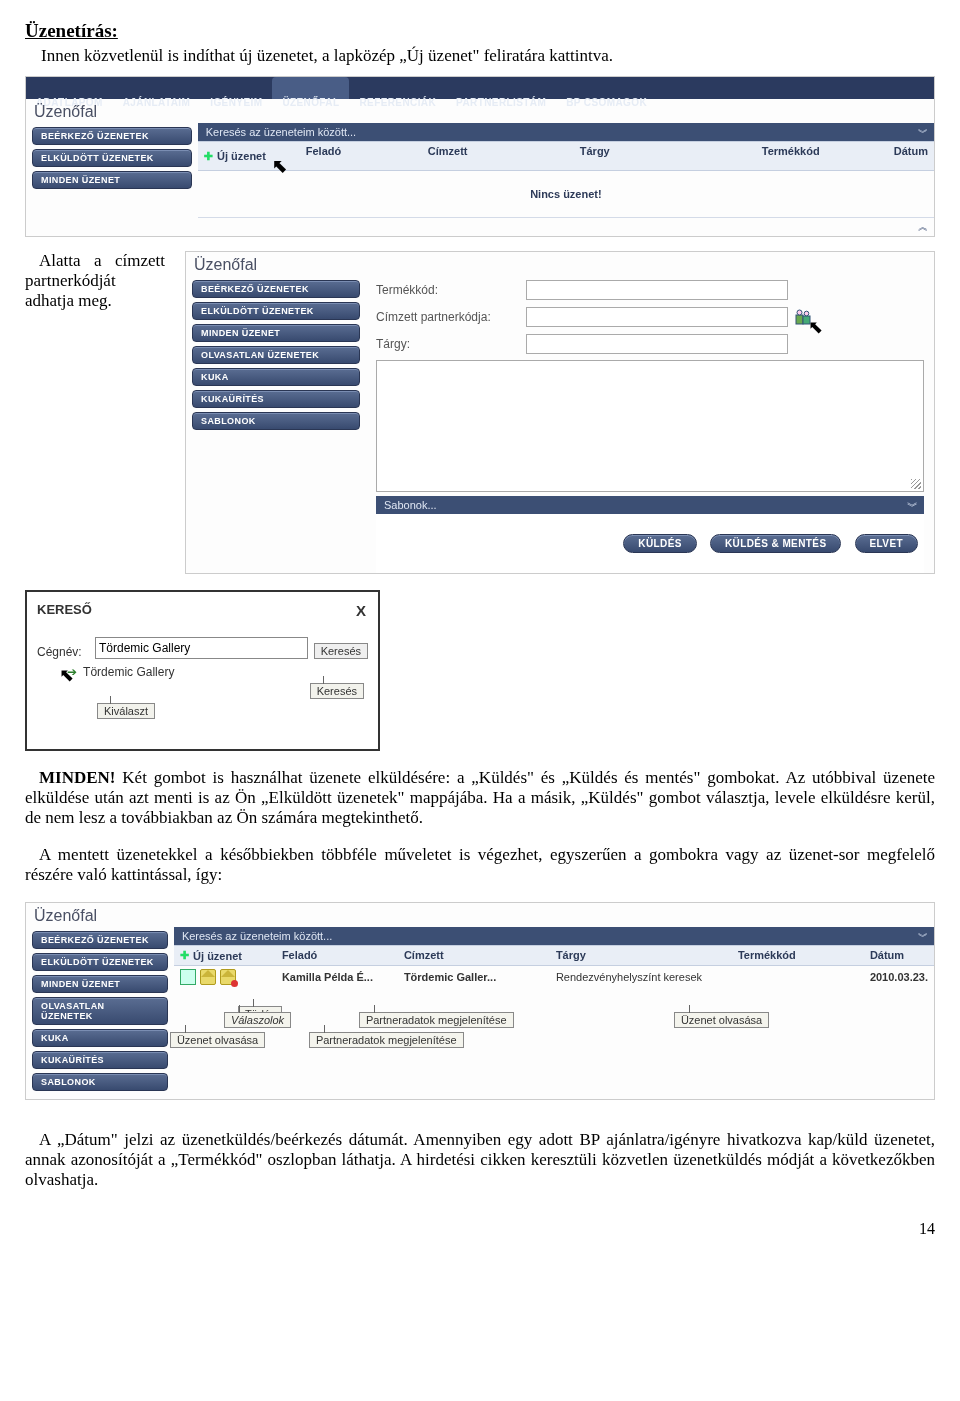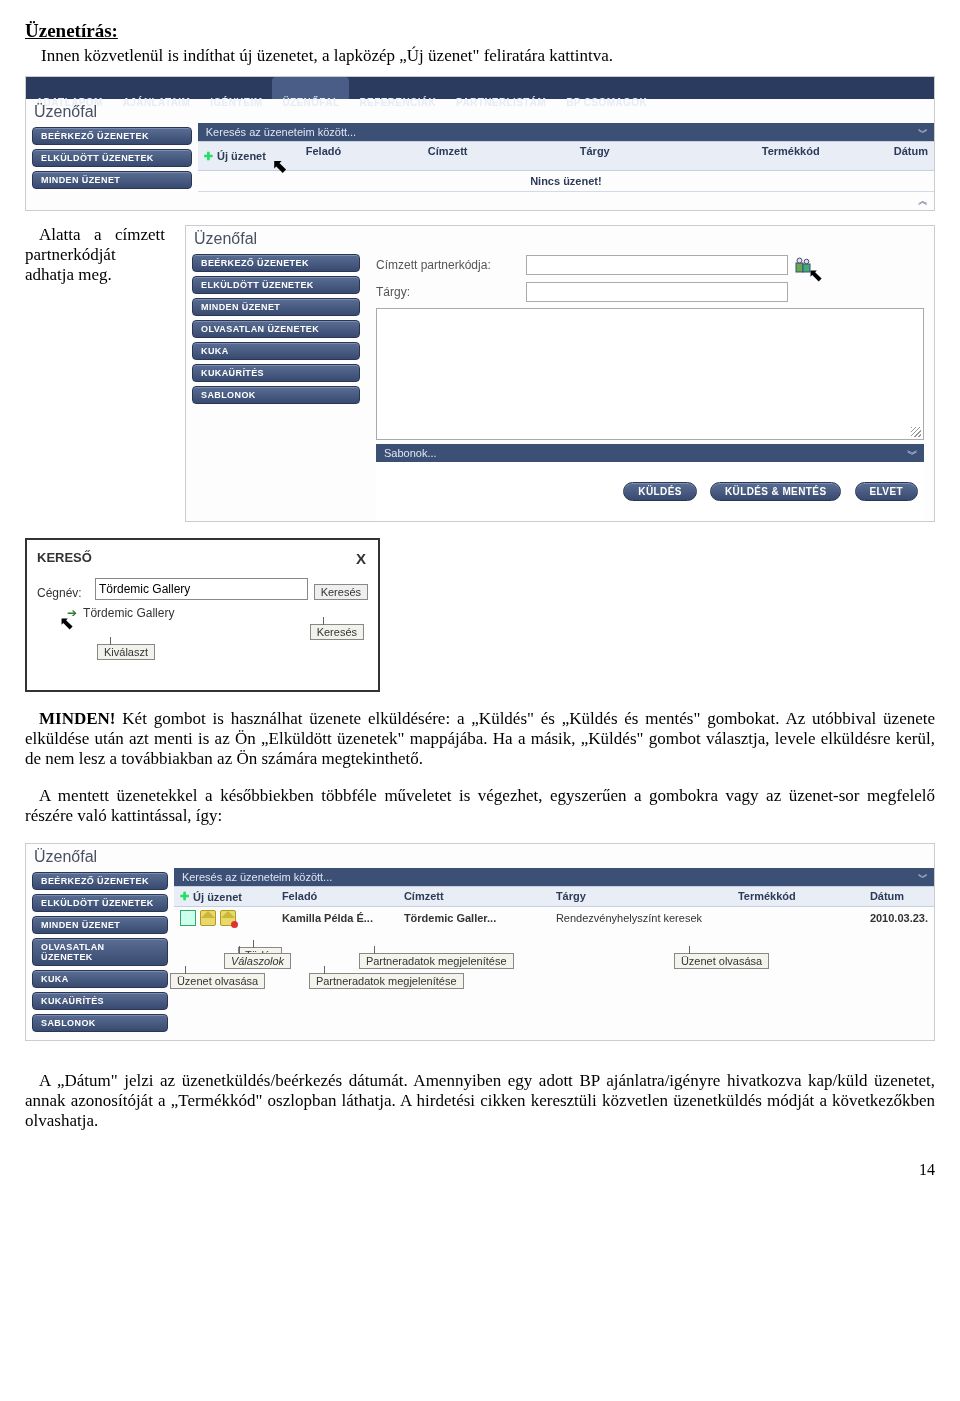--- a/index.html
+++ b/index.html
@@ -101,21 +101,21 @@
   .c-felado { width: 110px; }
   .c-cimzett { width: 140px; }
   .c-targy { width: 170px; }
   .c-termek { width: 120px; }
   .c-datum { flex:1; }
   .emptyrow {
     text-align: center;
     font-size: 11px;
     color: #2d3a58;
     font-weight: bold;
-    padding: 4px 0;
+    padding: 17px 0;
     border-bottom: 1px solid #d4dbe8;
   }
   .chevbar { text-align:right; padding:2px 6px; color:#44557a; font-size:10px;}
 
   
   .shot2 { display:flex; }
   .formcol { flex:1; padding: 6px 10px 0; position:relative; }
   .formrow { display:flex; align-items:center; margin-bottom:6px; }
   .formrow label { width: 150px; font-size: 12px; color: #555; }
   .formrow .inp {
@@ -165,21 +165,21 @@
   
   .kereso-wrap { float:left; width:355px; margin:10px 10px 0 0; }
   .kereso {
     border:2px solid #333;
     padding:10px 10px 30px;
     position:relative;
     font-family: Verdana, Arial, sans-serif;
     font-size:12px;
     color:#333;
   }
-  .kereso .hd { font-size:13px; font-weight:bold; margin-bottom:13px;}
+  .kereso .hd { font-size:13px; font-weight:bold; margin-bottom:20px;}
   .kereso .xclose { position:absolute; right:12px; top:10px; font-weight:bold; font-size:15px;}
   .kereso .row { display:flex; align-items:flex-end; margin-bottom:6px; }
   .kereso .row label { width:58px; }
   .kereso .row .inp { flex:1; height:18px; border:1px solid #888; font-size:12px; padding:1px 3px; }
   .kereso .kbtn {
     border:1px solid #888; background:#efefef;
     font-size:11px; padding:1px 6px; margin-left:6px;
   }
   .hitrow { display:flex; align-items:center; gap:6px; margin:4px 0 0 30px; }
   .hitrow .arrow { color:#2d7f2d; }
@@ -289,20 +289,24 @@
           <div class="sidebtn">MINDEN ÜZENET</div>
           <div class="sidebtn">OLVASATLAN ÜZENETEK</div>
           <div class="sidebtn">KUKA</div>
           <div class="sidebtn">KUKAÜRÍTÉS</div>
           <div class="sidebtn">SABLONOK</div>
         </div>
       </div>
       <div class="formcol">
         <div style="height:22px;"></div>
         <div class="formrow">
+          <label>Termékkód:</label>
+          <div class="inp"></div>
+        </div>
+        <div class="formrow">
           <label>Címzett partnerkódja:</label>
           <div class="inp"></div>
           <span class="iconbtn">
             <svg width="16" height="16">
                 <rect x="1" y="6" width="7" height="9" fill="#6aa84f" stroke="#357"></rect>
                 <circle cx="4.5" cy="3.5" r="2.5" fill="#fce" stroke="#357"></circle>
                 <rect x="8" y="7" width="7" height="8" fill="#4a7" stroke="#357"></rect>
                 <circle cx="11.5" cy="4.5" r="2.3" fill="#fce" stroke="#357"></circle>
               </svg>
           </span>

